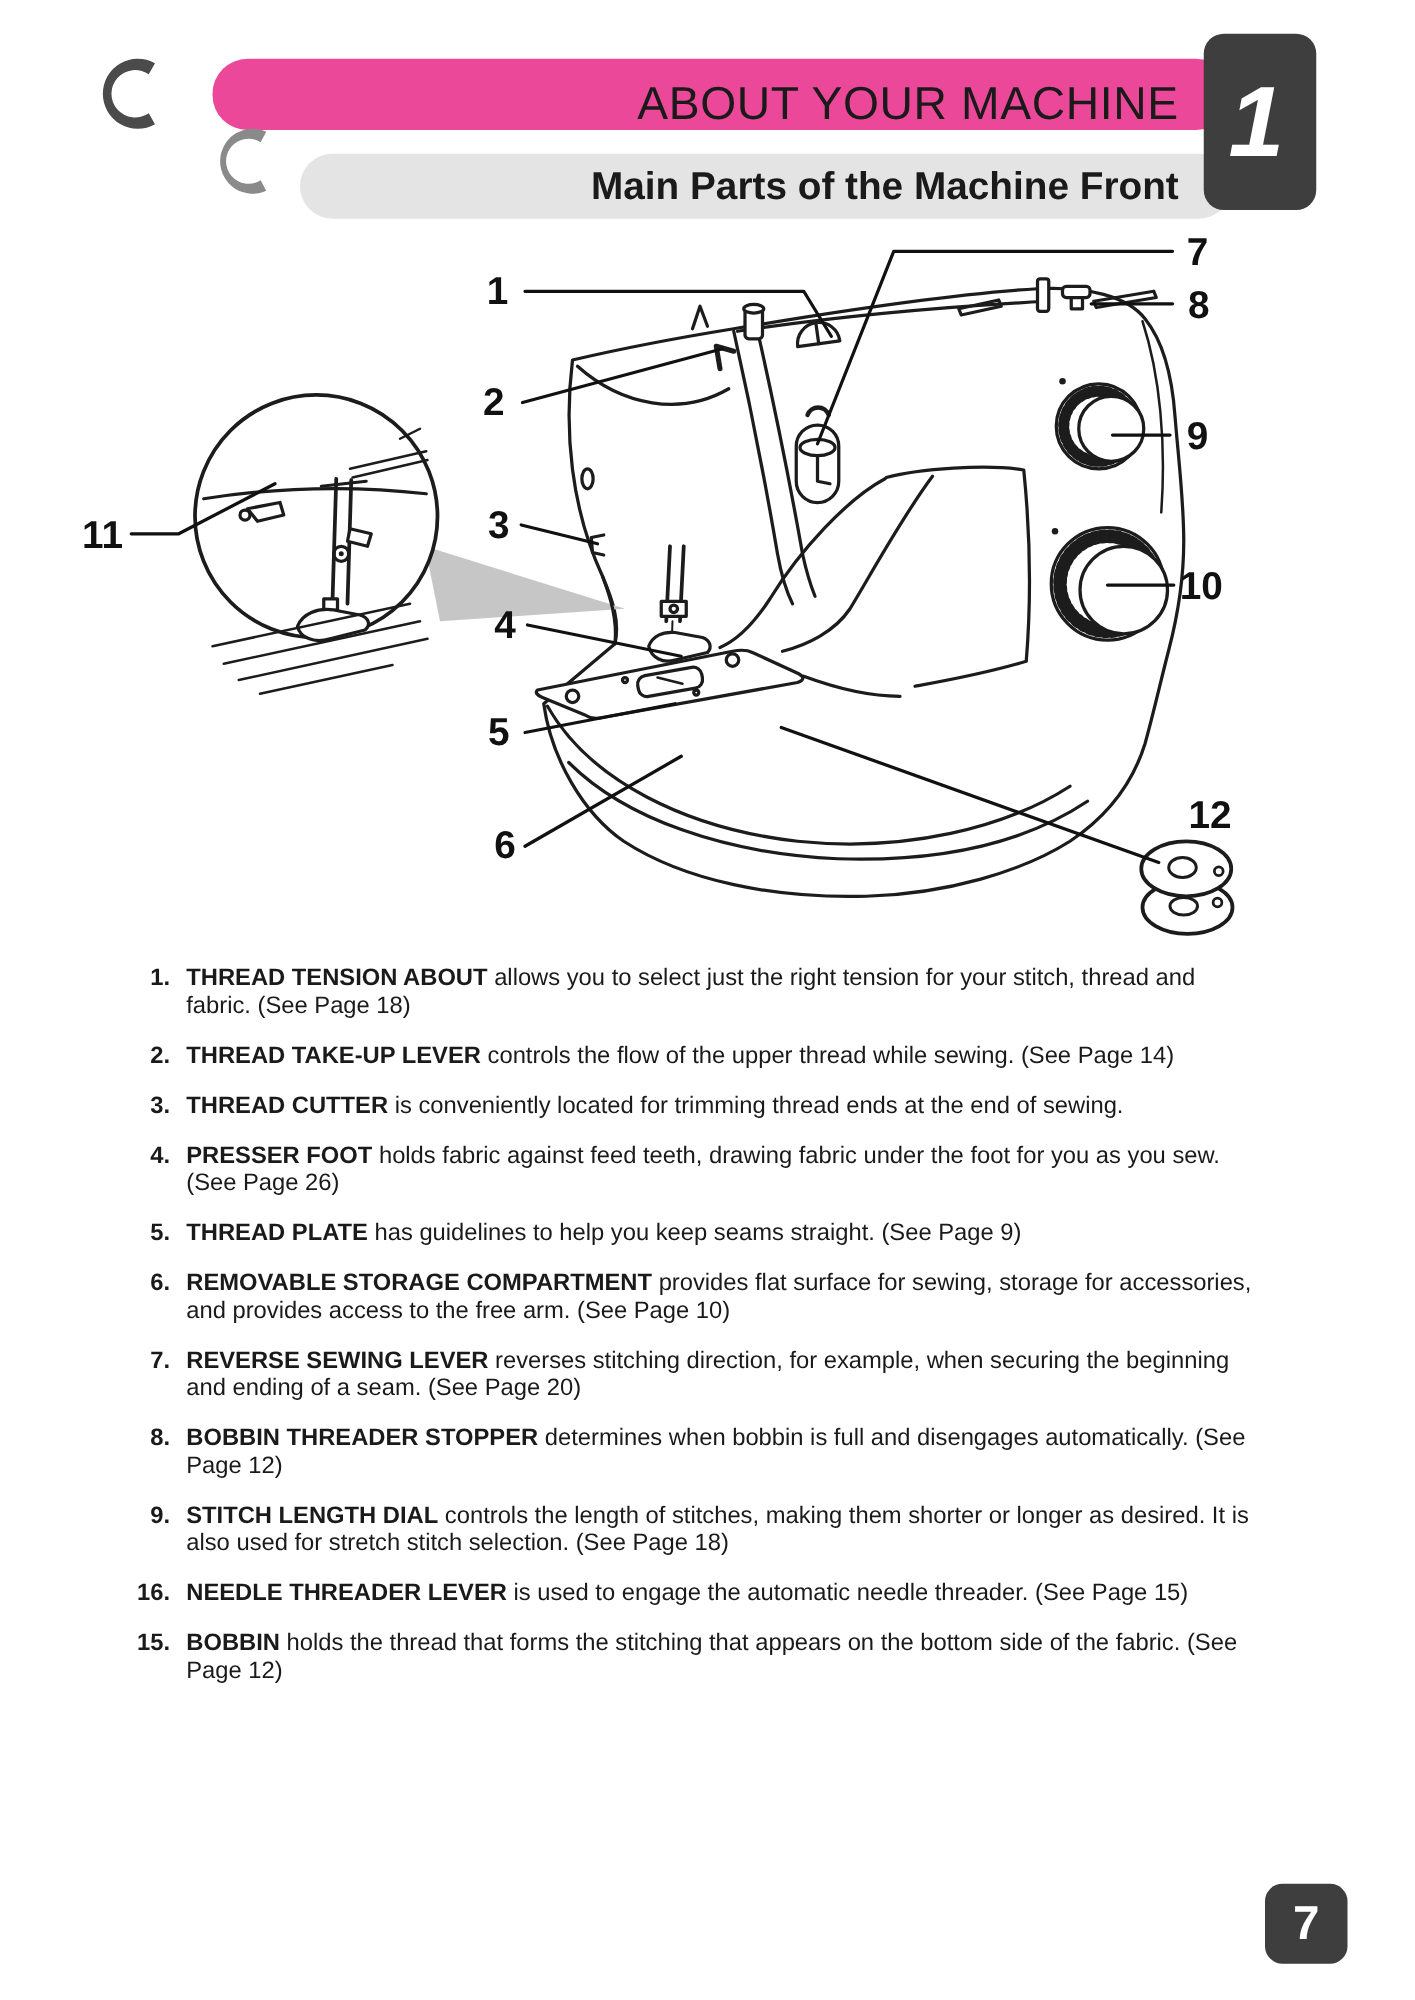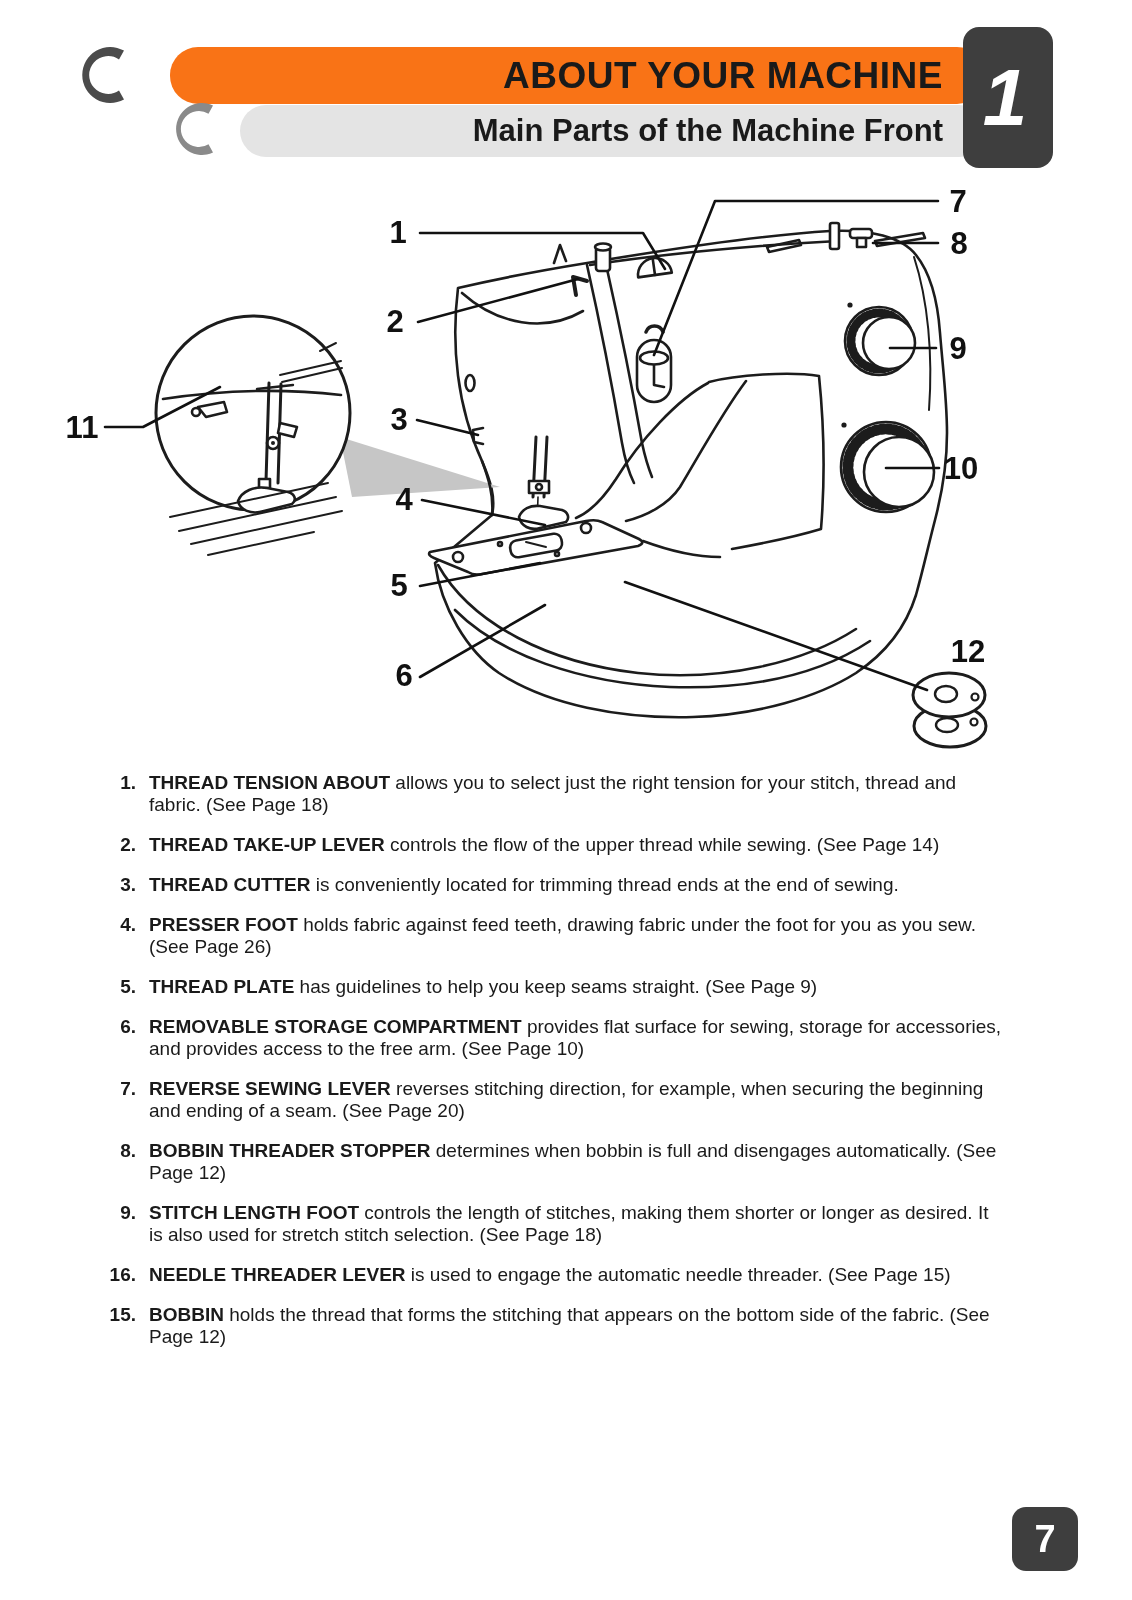--- a/index.html
+++ b/index.html
@@ -4,26 +4,26 @@
 <style>
   html,body{margin:0;padding:0;}
   body{
     width:1132px;height:1600px;position:relative;background:#ffffff;
     font-family:"Liberation Sans", sans-serif;color:#1a1a1a;
     -webkit-font-smoothing:antialiased;
   }
   
   .banner{position:absolute;display:flex;align-items:center;justify-content:flex-end;}
   .banner-title{
-    left:170px;top:47px;width:815px;height:57px;background:#f97316;border-radius:28px;
-    font-size:37px;font-weight:bold;letter-spacing:0.5px;padding-right:0;
+    left:170px;top:47px;width:815px;height:57px;background:#ec4899;border-radius:28px;
+    font-size:37px;font-weight:normal;letter-spacing:0.5px;padding-right:0;align-items:flex-end;
   }
   .banner-title span{padding-right:42px;}
   .banner-subtitle{
-    left:240px;top:105px;width:745px;height:52px;background:#e4e4e4;border-radius:26px;
+    left:240px;top:123px;width:745px;height:52px;background:#e4e4e4;border-radius:26px;
     font-size:31px;font-weight:bold;
   }
   .banner-subtitle span{padding-right:42px;}
   .crescent{position:absolute;}
   .chapter-badge{
     position:absolute;left:963px;top:27px;width:90px;height:141px;background:#3e3e3e;
     border-radius:16px;display:flex;align-items:center;justify-content:center;
   }
   .chapter-badge span{
     color:#ffffff;font-size:80px;font-weight:bold;font-style:italic;line-height:1;
@@ -279,21 +279,21 @@
     <div class="part-desc"><b>REVERSE SEWING LEVER</b> <span>reverses stitching direction, for example, when securing the beginning and ending of a seam. (See Page 20)</span></div>
   </div>
 
   <div class="part-item">
     <div class="part-num">8.</div>
     <div class="part-desc"><b>BOBBIN THREADER STOPPER</b> <span>determines when bobbin is full and disengages automatically. (See Page 12)</span></div>
   </div>
 
   <div class="part-item">
     <div class="part-num">9.</div>
-    <div class="part-desc"><b>STITCH LENGTH FOOT</b> <span>controls the length of stitches, making them shorter or longer as desired. It is also used for stretch stitch selection. (See Page 18)</span></div>
+    <div class="part-desc"><b>STITCH LENGTH DIAL</b> <span>controls the length of stitches, making them shorter or longer as desired. It is also used for stretch stitch selection. (See Page 18)</span></div>
   </div>
 
 
   <div class="part-item">
     <div class="part-num">16.</div>
     <div class="part-desc"><b>NEEDLE THREADER LEVER</b> <span>is used to engage the automatic needle threader. (See Page 15)</span></div>
   </div>
 
   <div class="part-item">
     <div class="part-num">15.</div>

